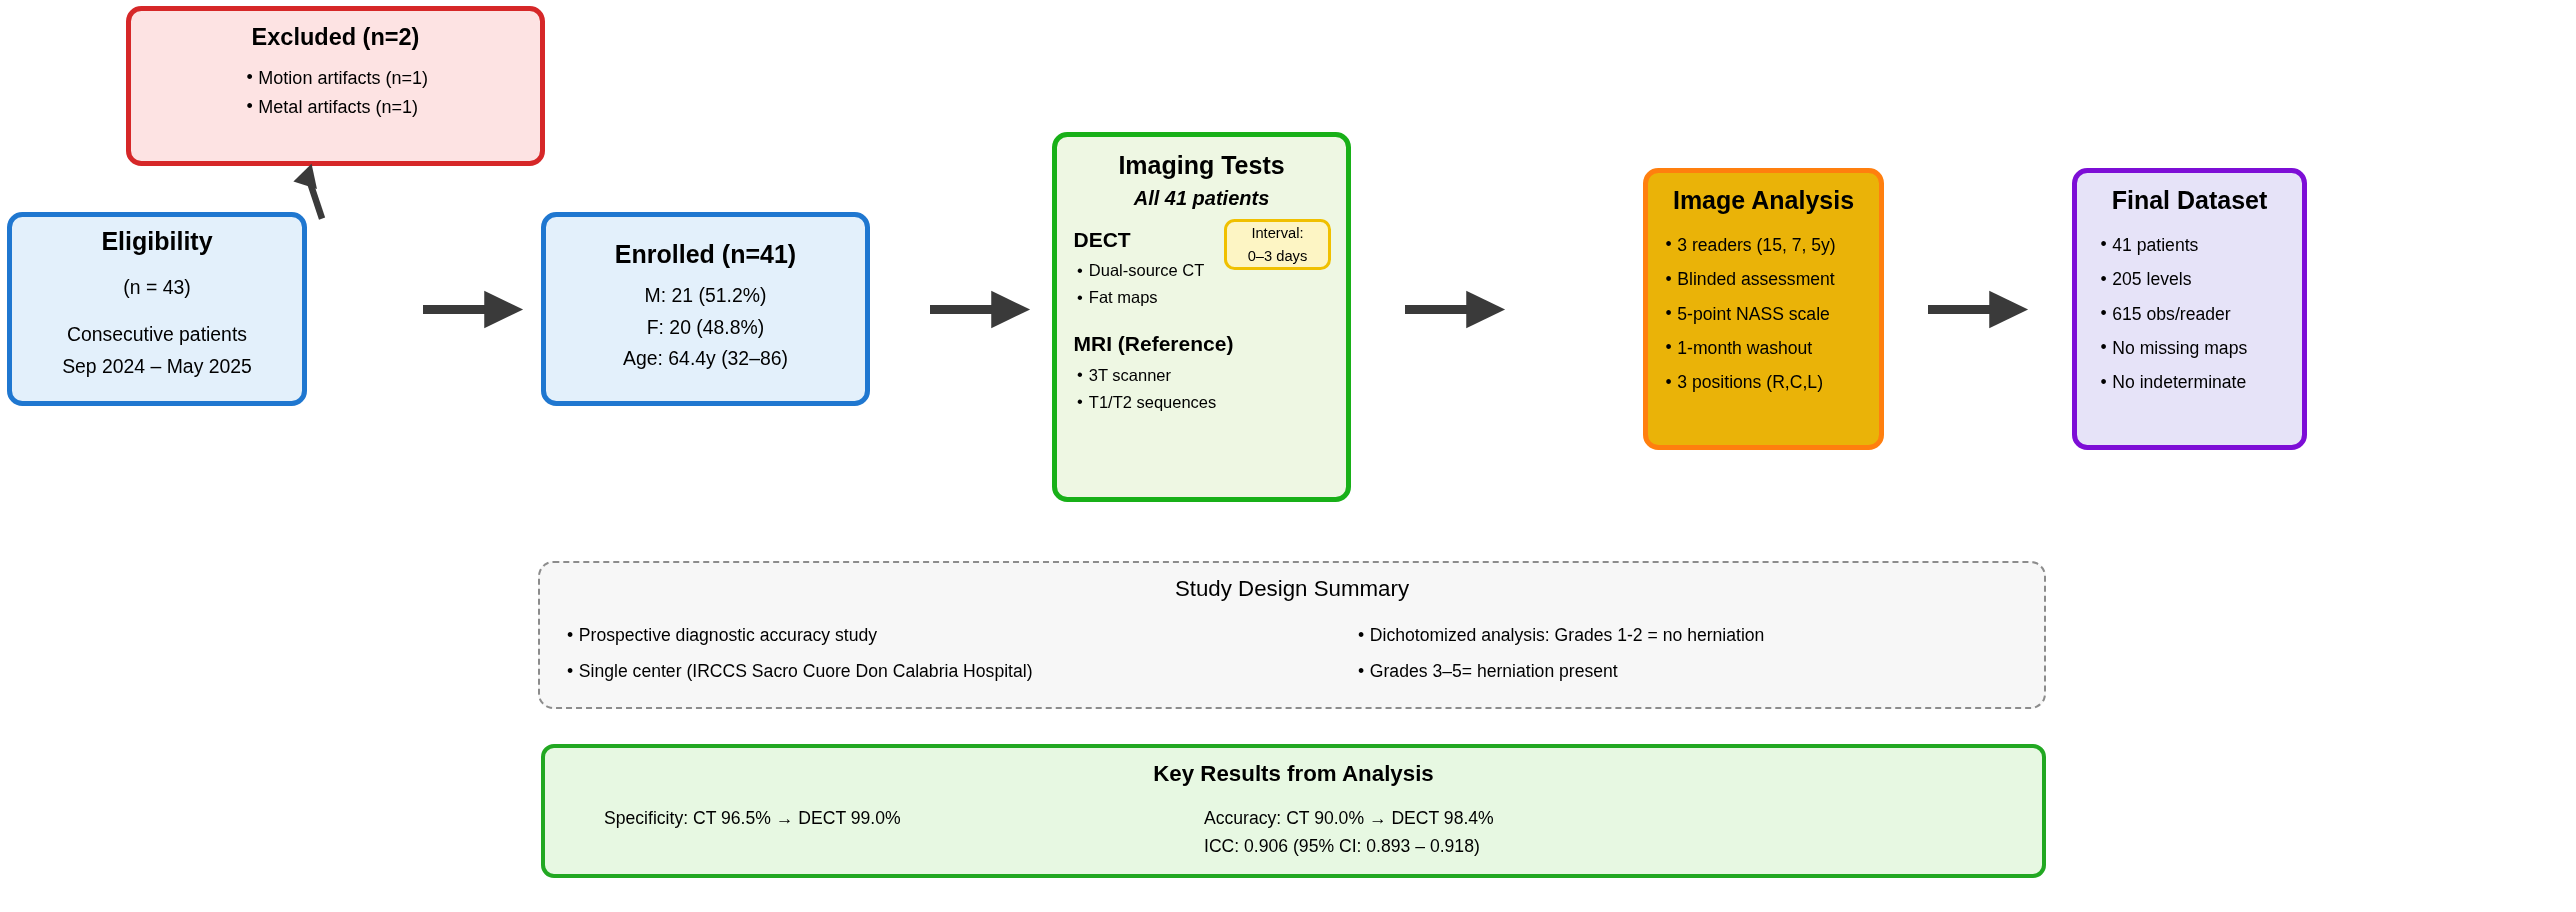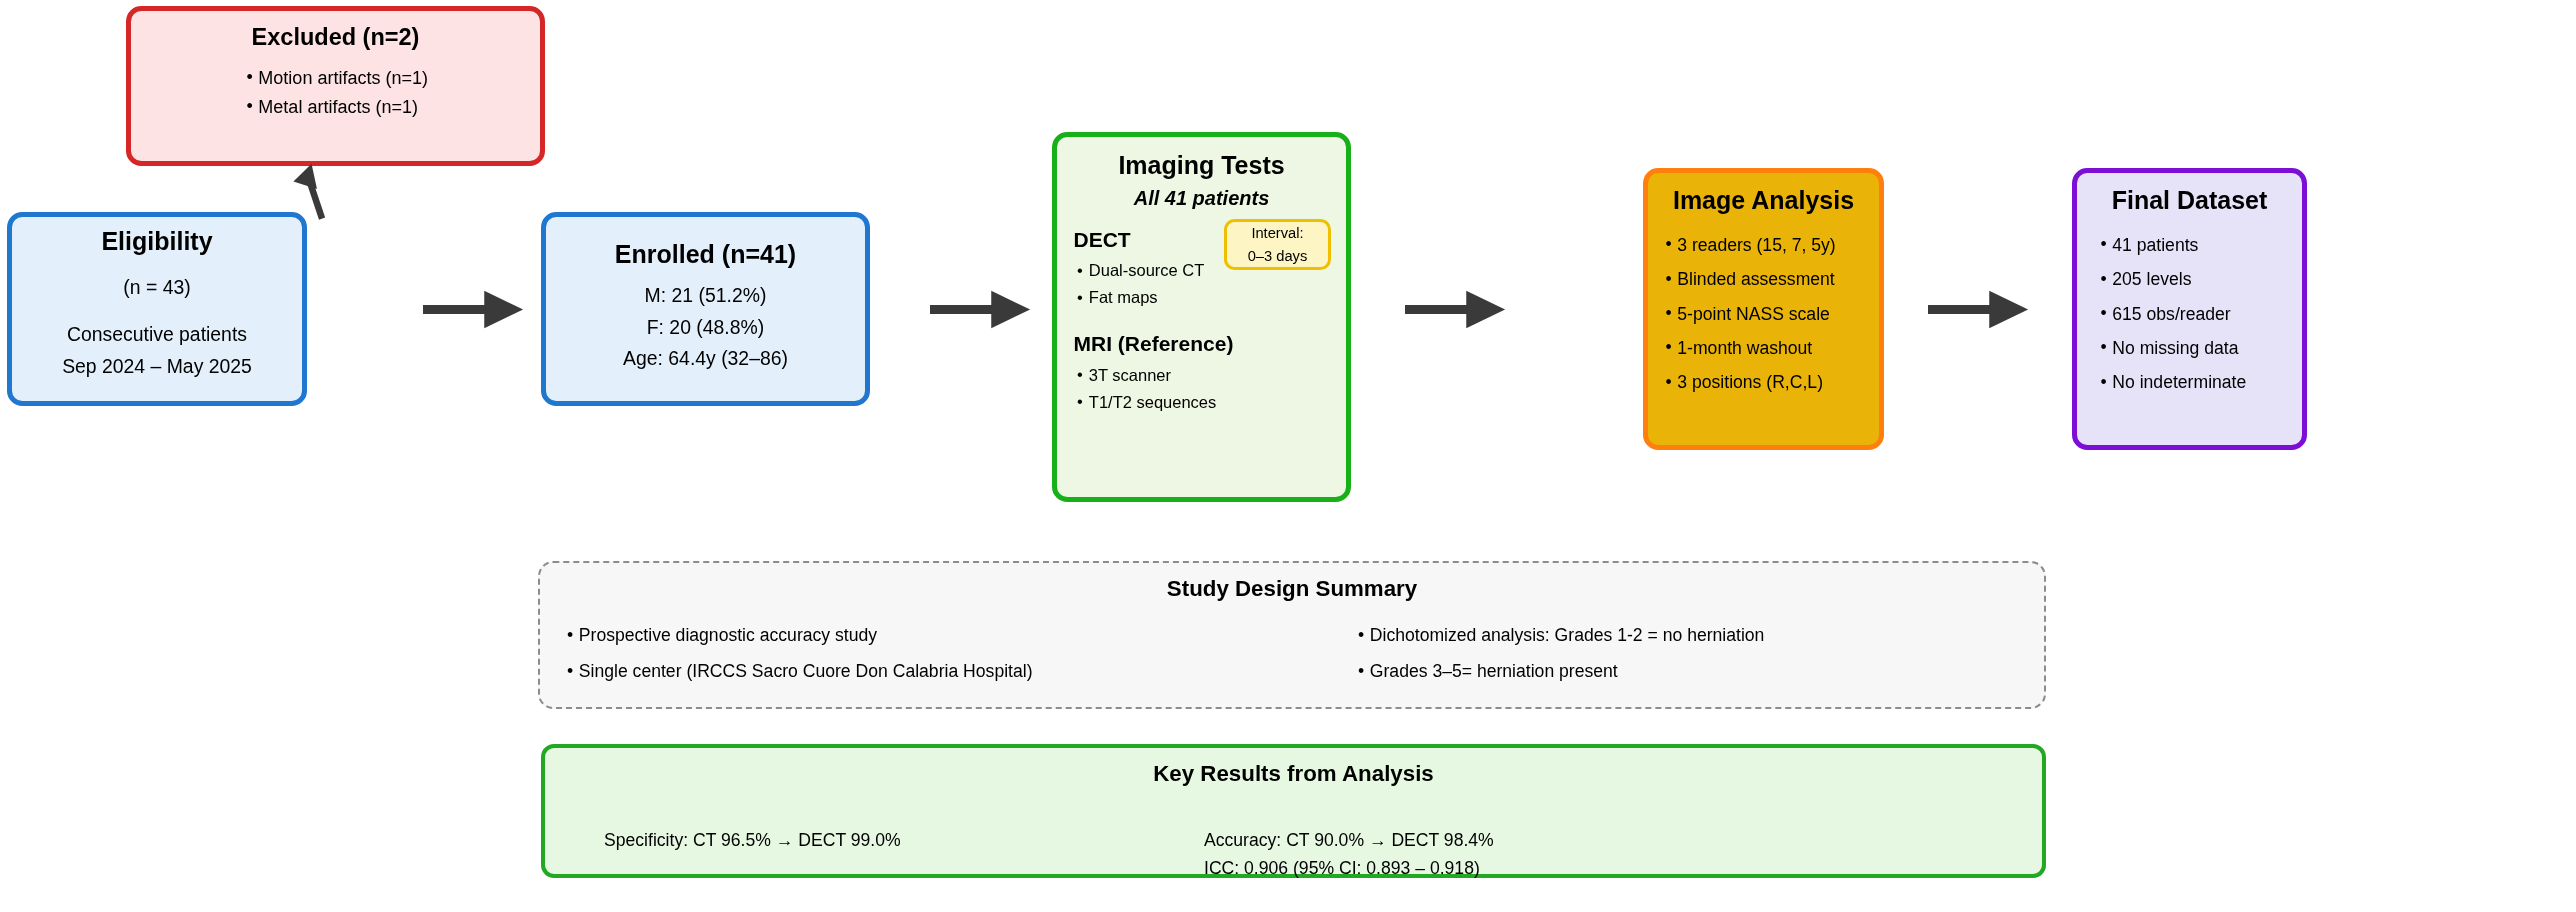--- a/index.html
+++ b/index.html
@@ -53,26 +53,26 @@
 
   #node-analysis{left:1643px;top:168px;width:241px;height:282px;padding-top:13px;}
   #node-analysis .title{font-size:25px;margin-bottom:13px;}
   #node-analysis .bullets{font-size:17.6px;line-height:1.95;align-self:flex-start;margin-left:14px;}
 
   #node-final{left:2072px;top:168px;width:235px;height:282px;padding-top:13px;}
   #node-final .title{font-size:25px;margin-bottom:13px;}
   #node-final .bullets{font-size:17.6px;line-height:1.95;align-self:flex-start;margin-left:20px;}
 
   #node-design{left:538px;top:561px;width:1508px;height:148px;padding-top:13px;}
-  #node-design .title{font-size:22.3px;font-weight:bold;margin-bottom:15.3px;}
+  #node-design .title{font-size:22.3px;font-weight:normal;margin-bottom:15.3px;}
   #node-design .cols{display:flex;width:100%;font-size:17.6px;line-height:2.05;}
   #node-design .cols .c1{flex:0 0 791px;padding-left:23.5px;}
   #node-design .cols .c2{flex:1;}
 
-  #node-keyres{left:541px;top:744px;width:1505px;height:134px;padding-top:13px;gap:22px;}
+  #node-keyres{left:541px;top:744px;width:1505px;height:134px;padding-top:13px;}
   #node-keyres .title{font-size:22.3px;font-weight:bold;margin-bottom:16.5px;}
   #node-keyres .cols{display:flex;width:100%;font-size:17.6px;line-height:1.62;}
   #node-keyres .cols .c1{flex:0 0 600px;padding-left:59px;}
   #node-keyres .cols .c2{flex:1;}
   #node-keyres .cols div div{white-space:nowrap;}
 
   
   .arrow{position:absolute;}
   .arrow svg{display:block;}
 </style>
@@ -141,21 +141,21 @@
       <li>3 positions (R,C,L)</li>
     </ul>
   </div>
 
   <div class="box n-purple" id="node-final">
     <div class="title">Final Dataset</div>
     <ul class="bullets">
       <li>41 patients</li>
       <li>205 levels</li>
       <li>615 obs/reader</li>
-      <li>No missing data</li>
+      <li>No missing maps</li>
       <li>No indeterminate</li>
     </ul>
   </div>
 
   <div class="box n-dashed" id="node-design">
     <div class="title">Study Design Summary</div>
     <div class="cols">
       <div class="c1">
         <ul class="bullets" style="line-height:2.05">
           <li>Prospective diagnostic accuracy study</li>

